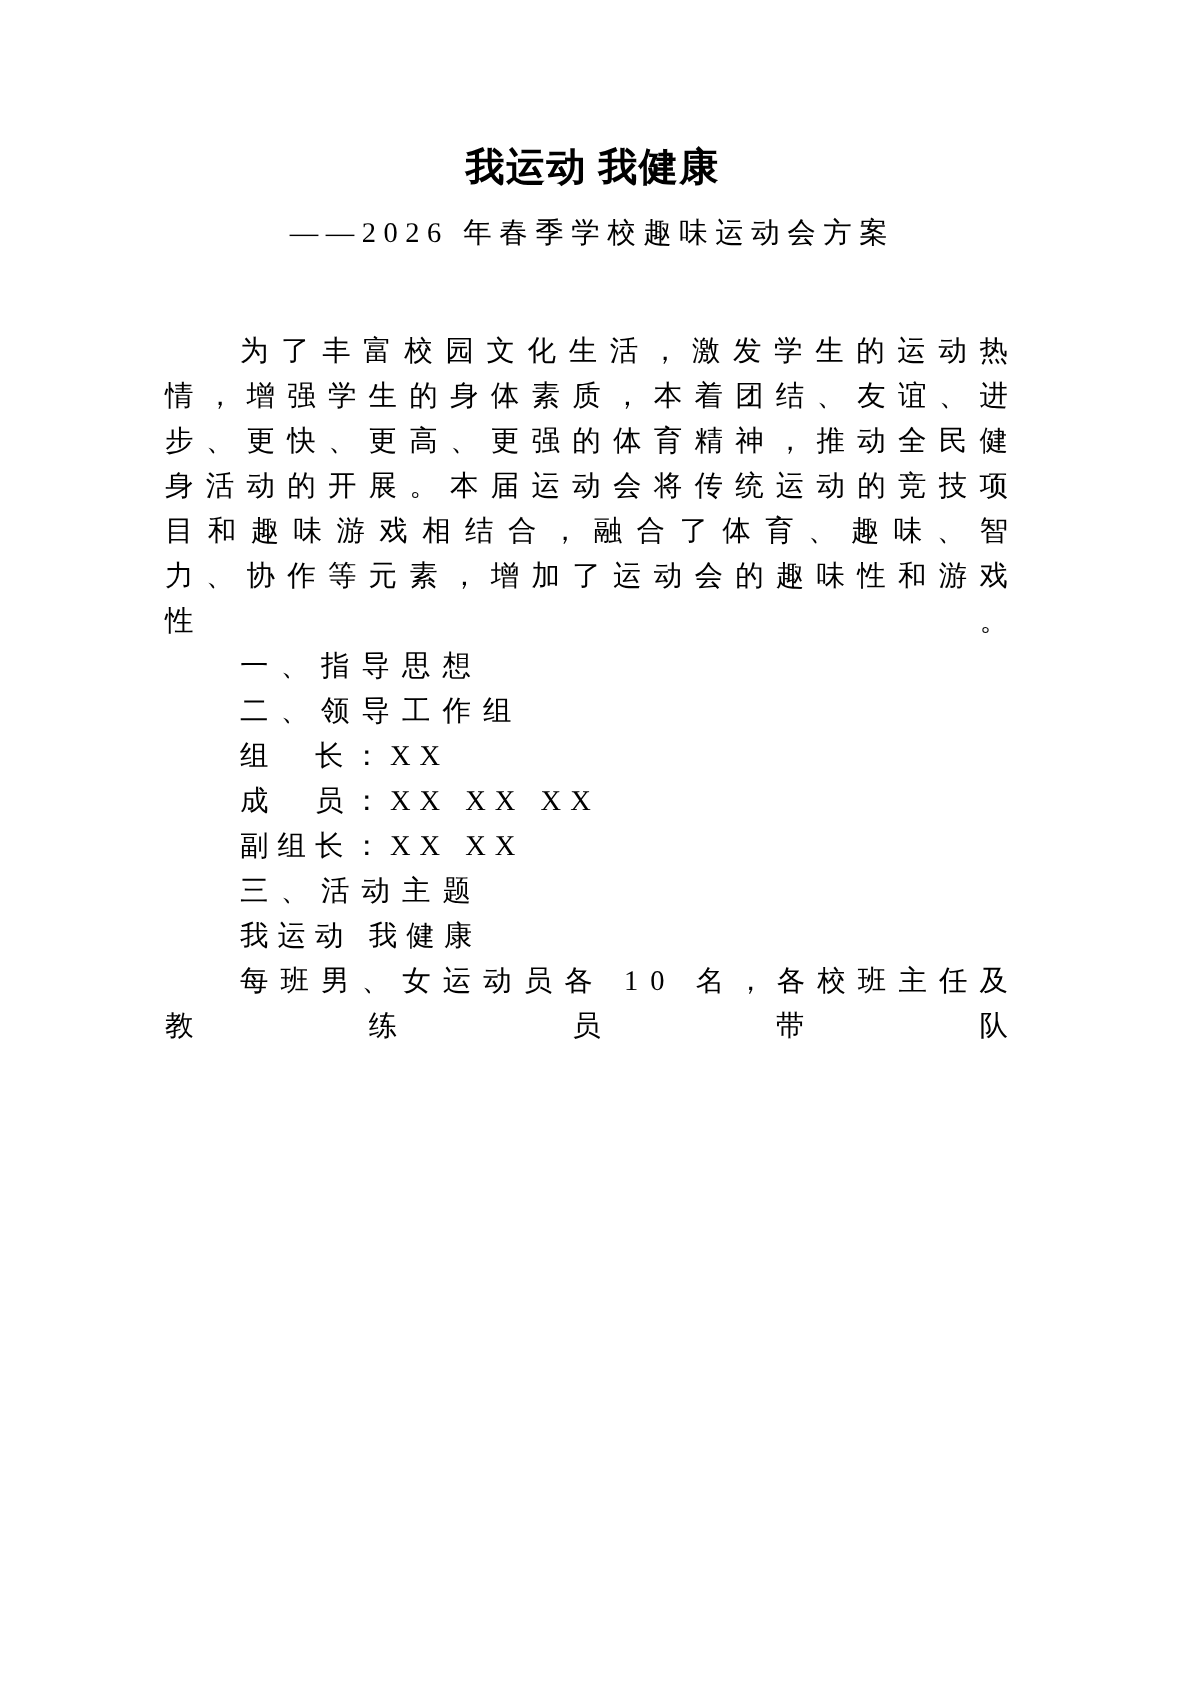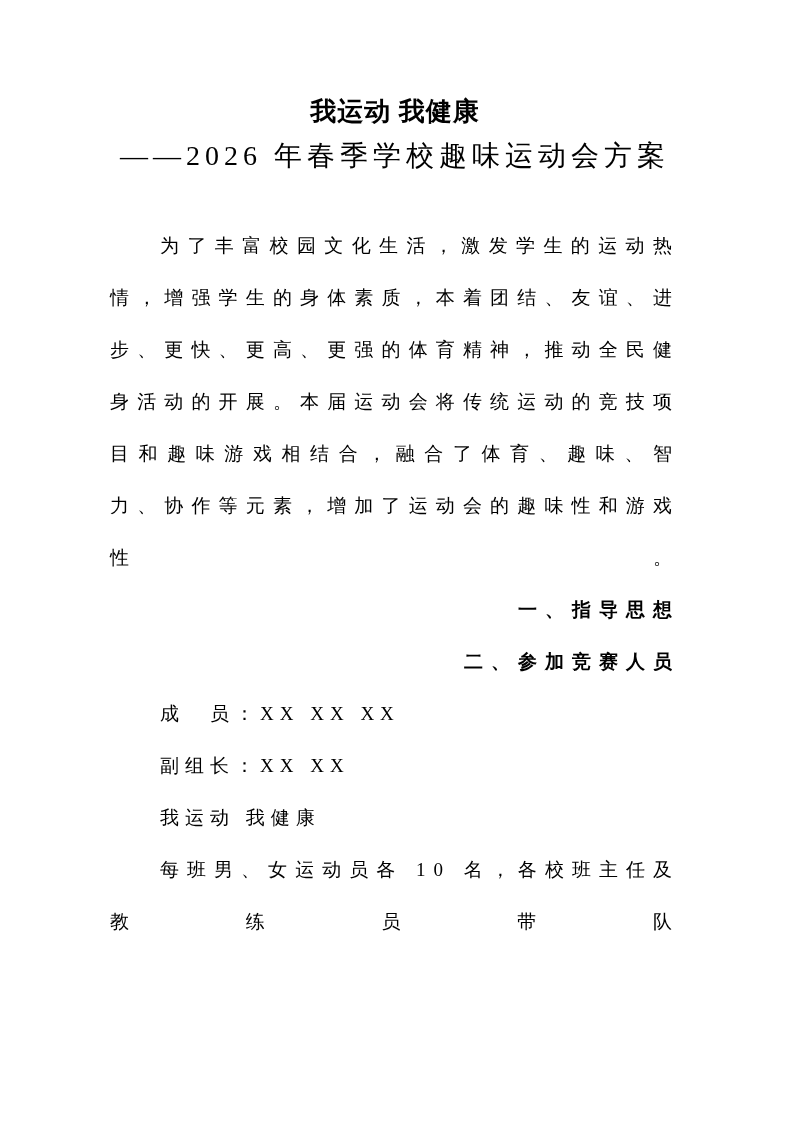--- a/index.html
+++ b/index.html
@@ -22,47 +22,46 @@
   .doc-title {
     margin: 0;
     font-size: 26px;
     line-height: 44px;
     font-weight: 700;
     text-align: center;
     letter-spacing: 1px;
   }
   .doc-subtitle {
     margin: 0;
-    font-size: 28px;
+    font-size: 19px;
     line-height: 44px;
     font-weight: 400;
     text-align: center;
     letter-spacing: 5px;
   }
   .spacer {
     height: 42px;
   }
   .para, .heading, .line {
     margin: 0;
     font-size: 19px;
-    line-height: 52px;
+    line-height: 30px;
     letter-spacing: 8px;
   }
   .para {
     text-align: justify;
     text-justify: inter-character;
     text-indent: 50px;
   }
   .para.flush-last {
     text-align-last: justify;
   }
   .heading {
-    font-weight: 700;
+    font-weight: 400;
     text-indent: 50px;
-    text-align: right;
   }
   .line {
     text-indent: 50px;
     letter-spacing: 6px;
   }
 </style>
 </head>
 <body>
 
 <div class="page">
@@ -71,26 +70,28 @@
 
   <h2 class="doc-subtitle">——2026 年春季学校趣味运动会方案</h2>
 
   <div class="spacer"></div>
 
   <p class="para flush-last">为了丰富校园文化生活，激发学生的运动热情，增强学生的身体素质，本着团结、友谊、进步、更快、更高、更强的体育精神，推动全民健身活动的开展。本届运动会将传统运动的竞技项目和趣味游戏相结合，融合了体育、趣味、智力、协作等元素，增加了运动会的趣味性和游戏性。</p>
 
   <h3 class="heading">一、指导思想</h3>
 
 
-  <h3 class="heading">二、参加竞赛人员</h3>
+  <h3 class="heading">二、领导工作组</h3>
 
+  <p class="line">组　长：XX</p>
 
   <p class="line">成　员：XX XX XX</p>
 
   <p class="line">副组长：XX XX</p>
 
+  <h3 class="heading">三、活动主题</h3>
 
   <p class="line">我运动 我健康</p>
 
 
   <p class="para flush-last">每班男、女运动员各 10 名，各校班主任及教练员带队</p>
 
 </div>
 
 </body></html>

